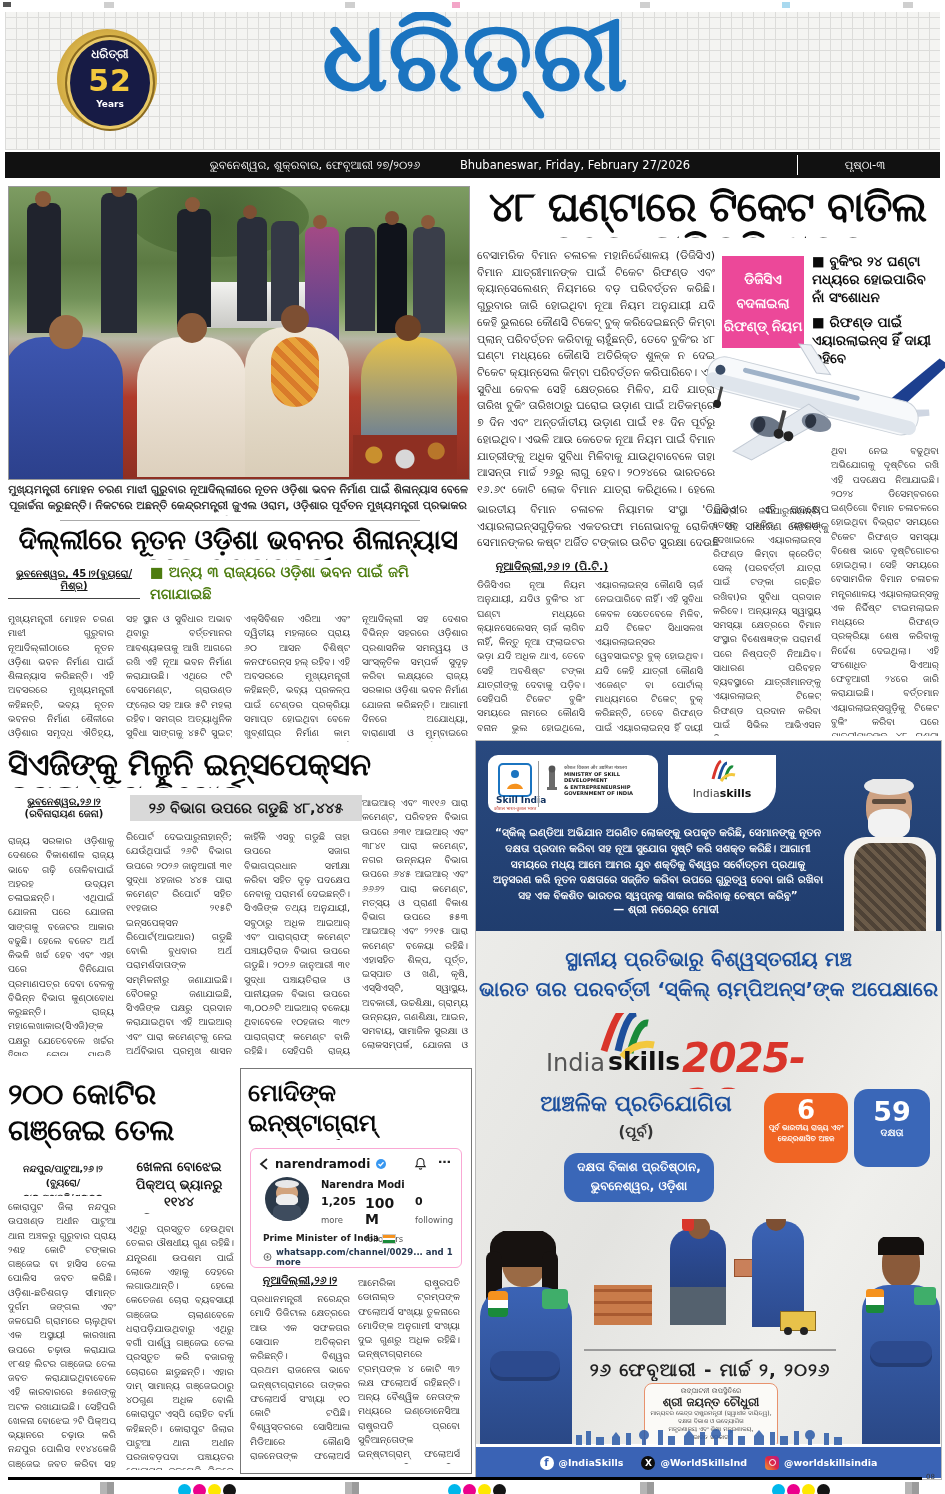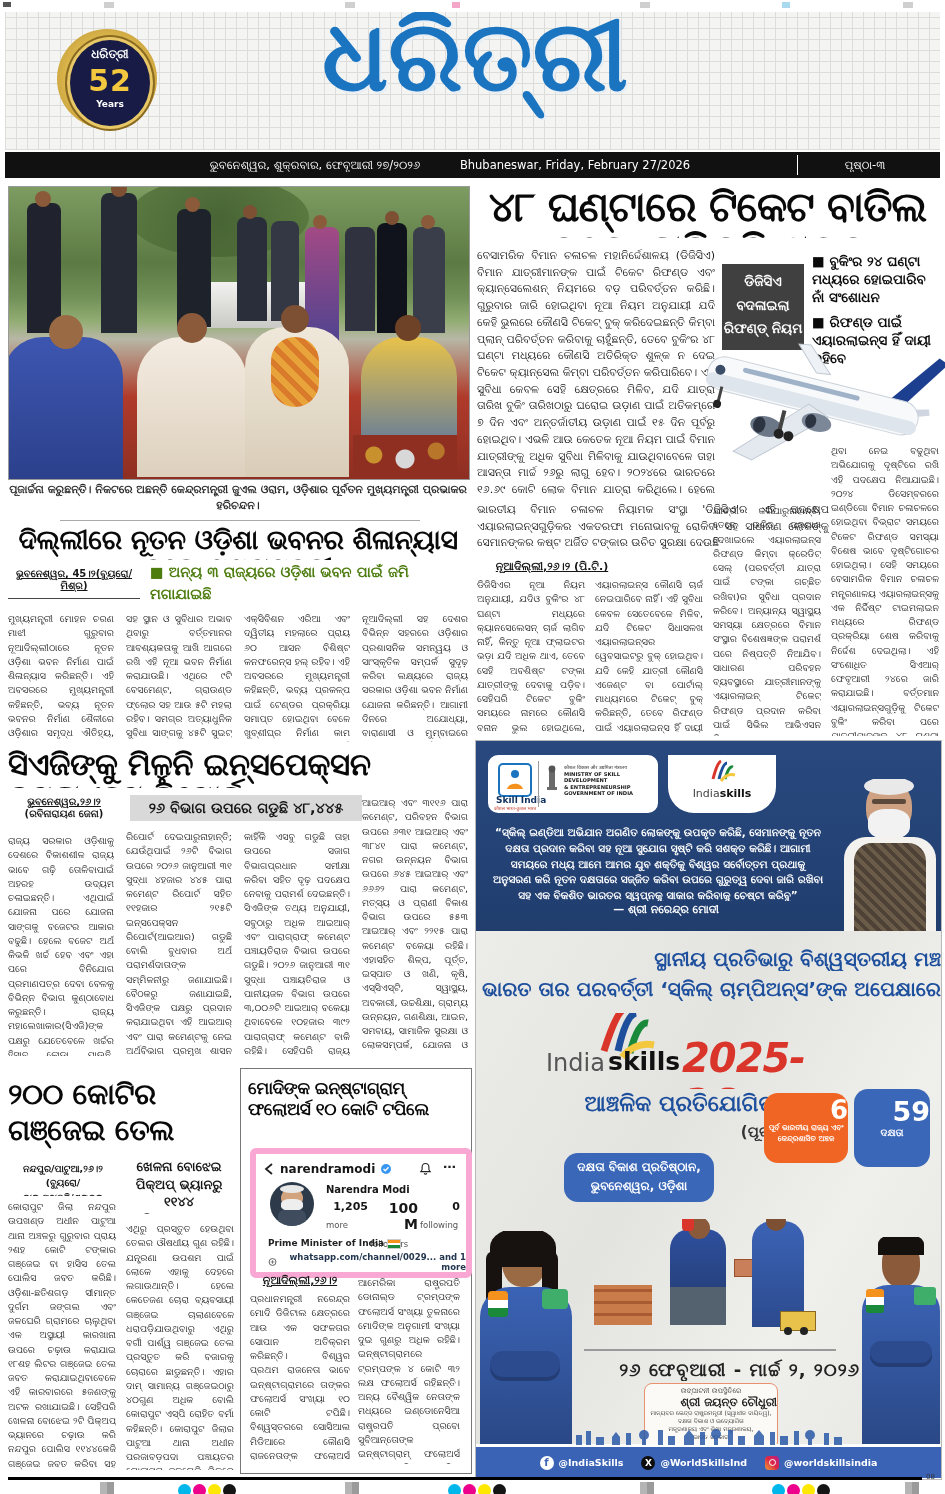--- a/index.html
+++ b/index.html
@@ -1,35 +1,35 @@
 <!DOCTYPE html>
 <html><head>
 <meta charset="utf-8">
 <style>
   html,body{margin:0;padding:0;background:#fff;}
   .page{position:relative;width:945px;height:1494px;background:#fff;overflow:hidden;
         font-family:"DejaVu Sans","Liberation Sans",sans-serif;color:#161616;}
   .abs{position:absolute;overflow:hidden;}
   .jt{text-align:justify;}
   .ct{text-align:center;}
-  .b{font-weight:bold;text-align:right;}
+  .b{font-weight:bold;}
   .body-txt{font-size:9.5px;line-height:1.5;color:#1d1d1d;}
   .hl{font-weight:800;color:#090909;line-height:1.04;letter-spacing:-.5px;}
   .dl{font-weight:bold;font-size:10.5px;text-align:center;}
   .dl u{text-decoration:underline;}
   .grid-bg{background:
      repeating-linear-gradient(0deg,#dcdcda 0 1px,transparent 1px 11px),
      repeating-linear-gradient(90deg,#dcdcda 0 1px,transparent 1px 11px),#f4f4f2;}
   .blackbar{background:#111;color:#fff;}
   .stat-box{border-radius:14px;color:#fff;text-align:center;}
   .cmyk i{display:inline-block;width:13px;height:13px;border-radius:50%;margin-right:2px;}
   .regsq{position:absolute;width:14px;height:13px;background:linear-gradient(90deg,#b5b5b5 50%,#9b9b9b 50%);}
   .sep{background:#000;}
   .photo-fig{position:absolute;border-radius:8px 8px 0 0;}
-  .ig-card{border:6px solid #f9a8d4;border-radius:6px;background:#fff;}
+  .ig-card{border:1px solid #f9a8d4;border-radius:6px;background:#fff;}
 </style>
 </head>
 <body>
 
 <div class="page">
 
   <div class="abs" style="left:0;top:0;width:945px;height:10px;">
     <span style="position:absolute;left:3px;top:2px;width:8px;height:5px;background:#555;"></span>
     <span style="position:absolute;left:104px;top:2px;width:10px;height:6px;background:#cfcfcf;"></span>
     <span style="position:absolute;left:345px;top:2px;width:10px;height:6px;background:#cfcfcf;"></span>
@@ -91,20 +91,21 @@
     <div style="position:absolute;left:168px;top:126px;width:30px;height:30px;border-radius:50%;background:#8a5a3a;"></div>
     <div style="position:absolute;left:236px;top:140px;width:104px;height:150px;border-radius:40px 40px 0 0;background:linear-gradient(#efe8da,#d9cdb8);"></div>
     <div style="position:absolute;left:272px;top:118px;width:28px;height:28px;border-radius:50%;background:#7d4f33;"></div>
     <div style="position:absolute;left:262px;top:150px;width:48px;height:70px;border-radius:24px;background:repeating-linear-gradient(45deg,#e8a33b 0 6px,#d97b2a 6px 12px);"></div>
     <div style="position:absolute;left:352px;top:150px;width:96px;height:130px;border-radius:40px 40px 0 0;background:linear-gradient(#e8c24a,#4c6fa8);"></div>
     <div style="position:absolute;left:386px;top:128px;width:26px;height:26px;border-radius:50%;background:#6e4226;"></div>
 
     <div style="position:absolute;left:344px;top:248px;width:104px;height:40px;background:radial-gradient(circle at 20% 50%,#c9902e 8px,transparent 9px),radial-gradient(circle at 50% 60%,#d8d8d8 9px,transparent 10px),radial-gradient(circle at 80% 40%,#b8762a 8px,transparent 9px),#8e2f22;"></div>
   </div>
   <div class="abs ct" style="left:8px;top:482px;width:460px;height:34px;font-size:11px;font-weight:600;color:#2c2c2c;line-height:1.45;">
+    <div>ମୁଖ୍ୟମନ୍ତ୍ରୀ ମୋହନ ଚରଣ ମାଝୀ ଗୁରୁବାର ନୂଆଦିଲ୍ଲୀରେ ନୂତନ ଓଡ଼ିଶା ଭବନ ନିର୍ମାଣ ପାଇଁ ଶିଳାନ୍ୟାସ ବେଳେ</div>
     <div>ପୂଜାର୍ଚ୍ଚନା କରୁଛନ୍ତି। ନିକଟରେ ଅଛନ୍ତି କେନ୍ଦ୍ରମନ୍ତ୍ରୀ ଜୁଏଲ ଓରାମ, ଓଡ଼ିଶାର ପୂର୍ବତନ ମୁଖ୍ୟମନ୍ତ୍ରୀ ପ୍ରଭାକର ହରିଚନ୍ଦନ।</div>
   </div>
   <div class="abs" style="left:60px;top:520px;width:360px;height:1px;background:#aaa;"></div>
 
   <div class="abs hl ct" style="left:8px;top:526px;width:460px;height:34px;font-size:27px;">ଦିଲ୍ଲୀରେ ନୂତନ ଓଡ଼ିଶା ଭବନର ଶିଳାନ୍ୟାସ କଲେ ମୁଖ୍ୟମନ୍ତ୍ରୀ</div>
   <div class="abs dl" style="left:8px;top:568px;width:132px;height:30px;border-bottom:1px solid #444;font-size:10px;">
     <u>ଭୁବନେଶ୍ୱର, 45।୨(ବ୍ୟୁରୋ/ମିଶ୍ର)</u>
   </div>
   <div class="abs" style="left:150px;top:562px;width:318px;height:44px;font-size:14.5px;font-weight:800;line-height:1.5;color:#4d7c0f;">
     <div>■ ଅନ୍ୟ ୩ ରାଜ୍ୟରେ ଓଡ଼ିଶା ଭବନ ପାଇଁ ଜମି ମଗାଯାଇଛି</div>
@@ -136,21 +137,21 @@
   </div>
   <div class="abs ct" style="left:124px;top:1158px;width:110px;height:56px;font-size:13px;font-weight:800;line-height:1.35;">
     <div>ଖେଳନା ବୋଝେଇ</div>
     <div>ପିକ୍ଅପ୍ ଭ୍ୟାନରୁ ୧୧୪୪</div>
     <div>କେଜି ଗଞ୍ଜେଇ ଜବତ</div>
   </div>
   <div class="abs body-txt jt" style="left:8px;top:1200px;width:108px;height:270px;">କୋରାପୁଟ ଜିଲା ନନ୍ଦପୁର ଉପଖଣ୍ଡ ଅଧୀନ ପାଟୁଆ ଥାନା ଅଞ୍ଚଳରୁ ଗୁରୁବାର ପ୍ରାୟ ୨ଶହ କୋଟି ଟଙ୍କାର ଗଞ୍ଜେଇ ବା ହାସିସ ତେଲ ପୋଲିସ ଜବତ କରିଛି। ଓଡ଼ିଶା-ଛତିଶଗଡ଼ ସୀମାନ୍ତ ଦୁର୍ଗମ ଜଙ୍ଗଲ ଏବଂ ଜଳଘେରି ଗ୍ରାମରେ ଚାଲୁଥିବା ଏକ ଅସ୍ଥାୟୀ କାରଖାନା ଉପରେ ଚଢ଼ାଉ କରାଯାଇ ୧୮ଶହ ଲିଟର ଗଞ୍ଜେଇ ତେଲ ଜବତ କରାଯାଇଥିବାବେଳେ ଏହି କାରବାରରେ ୫ଜଣଙ୍କୁ ଅଟକ ରଖାଯାଇଛି। ସେହିପରି ଖେଳନା ବୋଝେଇ ୨ଟି ପିକ୍ଅପ୍ ଭ୍ୟାନରେ ଚଢ଼ାଉ କରି ନନ୍ଦପୁର ପୋଲିସ ୧୧୪୪କେଜି ଗଞ୍ଜେଇ ଜବତ କରିବା ସହ ୪ଜଣଙ୍କୁ ଗିରଫ କରିଛି। ଜବତ ଗଞ୍ଜେଇର ମୂଲ୍ୟ ପ୍ରାୟ ୫କୋଟି ଟଙ୍କା ହେବ ବୋଲି ପୋଲିସ କହିଛି। ସାଧାରଣ ଭାବେ ଗଞ୍ଜେଇକୁ ନିଶା ସେବନ ଭାବେ ବ୍ୟବହାର କରାଯାଉଥିବାବେଳେ</div>
   <div class="abs body-txt jt" style="left:126px;top:1222px;width:108px;height:248px;">ଏଥିରୁ ପ୍ରସ୍ତୁତ ହେଉଥିବା ତେଲର ଔଷଧୀୟ ଗୁଣ ରହିଛି। ଯନ୍ତ୍ରଣା ଉପଶମ ପାଇଁ ଲୋକେ ଏହାକୁ ଦେହରେ ଲଗାଉଥାନ୍ତି। ହେଲେ କେତେଜଣ ଚୋରା ବ୍ୟବସାୟୀ ଗଞ୍ଜେଇ ଚାଲାଣବେଳେ ଧରାପଡ଼ିଯାଉଥିବାରୁ ଏଥିରୁ ବର୍ଗୀ ପାର୍ଶ୍ୱ ଗଞ୍ଜେଇ ତେଲ ପ୍ରସ୍ତୁତ କରି ବଜାରକୁ ଚୋରାରେ ଛାଡୁଛନ୍ତି। ଏହାର ଦାମ୍ ସାମାନ୍ୟ ଗଞ୍ଜେଇଠାରୁ ୪୦ଗୁଣ ଅଧିକ ବୋଲି କୋରାପୁଟ ଏସ୍‌ପି ରୋହିତ ବର୍ମା କହିଛନ୍ତି। କୋରାପୁଟ ଜିଲାର ପାଟୁଆ ଥାନା ଅଧୀନ ପରଜାବଡ଼ପଦା ପଞ୍ଚାୟତର ଗୋଲାପୁଟ ଜଳଘେରି ଭିତରେ ଥିବା ଚିତଲଯାଦୁ ଗ୍ରାମରେ ବେଆଇନଭାବେ ଗଞ୍ଜେଇ ତେଲ ପ୍ରସ୍ତୁତ କାରଖାନା ☛ପୃଷ୍ଠା-୫</div>
 
   <div class="abs" style="left:240px;top:1068px;width:230px;height:404px;border:1px solid #777;background:#fff;"></div>
-  <div class="abs hl" style="left:248px;top:1078px;width:214px;height:62px;font-size:17px;line-height:1.25;">
+  <div class="abs hl" style="left:248px;top:1078px;width:214px;height:62px;font-size:24px;line-height:1.25;">
     <div>ମୋଦିଙ୍କ ଇନ୍ଷ୍ଟାଗ୍ରାମ୍</div>
     <div>ଫଲୋଅର୍ସ ୧୦ କୋଟି ଟପିଲେ</div>
   </div>
 
   <div class="abs ig-card" style="left:250px;top:1148px;width:210px;height:118px;">
     <div style="position:absolute;left:8px;top:8px;display:flex;align-items:center;gap:6px;">
       <svg width="10" height="12" viewBox="0 0 10 12">
           <polyline points="8,1 2,6 8,11" fill="none" stroke="#222" stroke-width="1.8"></polyline>
         </svg>
       <span class="b" style="font-size:12px;">narendramodi</span>
@@ -192,21 +193,21 @@
   </div>
   <div class="abs dl" style="left:250px;top:1274px;width:100px;font-size:11px;"><u>ନୂଆଦିଲ୍ଲୀ,୨୬।୨</u></div>
   <div class="abs body-txt jt" style="left:250px;top:1292px;width:100px;height:172px;">ପ୍ରଧାନମନ୍ତ୍ରୀ ନରେନ୍ଦ୍ର ମୋଦି ଡିଜିଟାଲ କ୍ଷେତ୍ରରେ ଆଉ ଏକ ସଫଳତାର ସୋପାନ ଅତିକ୍ରମ କରିଛନ୍ତି। ବିଶ୍ୱର ପ୍ରଥମ ରାଜନେତା ଭାବେ ଇନ୍ଷ୍ଟାଗ୍ରାମରେ ତାଙ୍କର ଫଲୋଅର୍ସ ସଂଖ୍ୟା ୧୦ କୋଟି ଟପିଛି। ବିଶ୍ୱସ୍ତରରେ ସୋସିଆଲ ମିଡିଆରେ କୌଣସି ରାଜନେତାଙ୍କ ଫଲୋଅର୍ସ ଏତେ ସଂଖ୍ୟାରେ ପହଞ୍ଚିବା କ୍ଷେତ୍ରରେ ମୋଦି ହେଉଛନ୍ତି ପ୍ରଥମ ରାଜନେତା। ଏପରିକି</div>
   <div class="abs body-txt jt" style="left:358px;top:1276px;width:102px;height:188px;">ଆମେରିକା ରାଷ୍ଟ୍ରପତି ଡୋନାଲ୍ଡ ଟ୍ରମ୍ପଙ୍କ ଫଲୋଅର୍ସ ସଂଖ୍ୟା ତୁଳନାରେ ମୋଦିଙ୍କ ଅନୁଗାମୀ ସଂଖ୍ୟା ଦୁଇ ଗୁଣରୁ ଅଧିକ ରହିଛି। ଇନ୍ଷ୍ଟାଗ୍ରାମରେ ଟ୍ରମ୍ପଙ୍କ ୪ କୋଟି ୩୨ ଲକ୍ଷ ଫଲୋଅର୍ସ ରହିଛନ୍ତି। ଅନ୍ୟ ବୈଶ୍ୱିକ ନେତାଙ୍କ ମଧ୍ୟରେ ଇଣ୍ଡୋନେସିଆ ରାଷ୍ଟ୍ରପତି ପ୍ରବୋ ସୁବିଆନ୍ତୋଙ୍କ ଇନ୍ଷ୍ଟାଗ୍ରାମ୍ ଫଲୋଅର୍ସ ସଂଖ୍ୟା ୧୫ ନିୟୁତ, ବ୍ରାଜିଲ ରାଷ୍ଟ୍ରପତି ଲୁଇସ୍ ଇନାସିଓ ଦାସିଲଭା ଲୁଲାଙ୍କ ୧୪.୪ ନିୟୁତ, ତୁର୍କୀ ରାଷ୍ଟ୍ରପତି ରେସେପ୍ ଟୈୟିପ ☛ପୃଷ୍ଠା-୫</div>
 
   <div class="abs hl ct" style="left:475px;top:186px;width:465px;height:52px;font-size:41px;letter-spacing:-1px;">୪୮ ଘଣ୍ଟାରେ ଟିକେଟ ବାତିଲ କଲେ ଲାଗିବନି ଶୁଳ୍କ</div>
 
   <div class="abs jt" style="left:477px;top:248px;width:238px;height:252px;font-size:11px;line-height:1.52;color:#191919;">ବେସାମରିକ ବିମାନ ଚଳାଚଳ ମହାନିର୍ଦ୍ଦେଶାଳୟ (ଡିଜିସିଏ) ବିମାନ ଯାତ୍ରୀମାନଙ୍କ ପାଇଁ ଟିକେଟ ରିଫଣ୍ଡ ଏବଂ କ୍ୟାନ୍ସେଲେଶନ୍ ନିୟମରେ ବଡ଼ ପରିବର୍ତ୍ତନ କରିଛି। ଗୁରୁବାର ଜାରି ହୋଇଥିବା ନୂଆ ନିୟମ ଅନୁଯାୟୀ ଯଦି କେହି ଭୁଲରେ କୌଣସି ଟିକେଟ୍ ବୁକ୍ କରିଦେଇଛନ୍ତି କିମ୍ବା ପ୍ଲାନ୍ ପରିବର୍ତ୍ତନ କରିବାକୁ ଚାହୁଁଛନ୍ତି, ତେବେ ବୁକିଂର ୪୮ ଘଣ୍ଟା ମଧ୍ୟରେ କୌଣସି ଅତିରିକ୍ତ ଶୁଳ୍କ ନ ଦେଇ ଟିକେଟ କ୍ୟାନ୍ସେଲ କିମ୍ବା ପରିବର୍ତ୍ତନ କରିପାରିବେ। ଏହି ସୁବିଧା କେବଳ ସେହି କ୍ଷେତ୍ରରେ ମିଳିବ, ଯଦି ଯାତ୍ରା ତାରିଖ ବୁକିଂ ତାରିଖଠାରୁ ଘରୋଇ ଉଡ଼ାଣ ପାଇଁ ଅତିକମ୍‌ରେ ୭ ଦିନ ଏବଂ ଅନ୍ତର୍ଜାତୀୟ ଉଡ଼ାଣ ପାଇଁ ୧୫ ଦିନ ପୂର୍ବରୁ ହୋଇଥିବ। ଏଭଳି ଆଉ କେତେକ ନୂଆ ନିୟମ ପାଇଁ ବିମାନ ଯାତ୍ରୀଙ୍କୁ ଅଧିକ ସୁବିଧା ମିଳିବାକୁ ଯାଉଥିବାବେଳେ ତାହା ଆସନ୍ତା ମାର୍ଚ୍ଚ ୨୬ରୁ ଲାଗୁ ହେବ। ୨୦୨୪ରେ ଭାରତରେ ୧୬.୬୯ କୋଟି ଲୋକ ବିମାନ ଯାତ୍ରା କରିଥିଲେ। ହେଲେ ଡିସେମ୍ବର ୨୦୨୪ରେ ଇଣ୍ଡିଗୋର ବିମାନ ସେବା ବ୍ୟାହତ ହେବା ପରେ ରିଫଣ୍ଡ ସମସ୍ୟା ଉଗ୍ରରୂପ ନେଇଥିଲା। କେବଳ ଡିସେମ୍ବରରେ ରିଫଣ୍ଡ ସମ୍ବନ୍ଧରେ ପ୍ରାୟ ୨,୨୦୦ରୁ ଅଧିକ (ମୋଟ ଅଭିଯୋଗର ୬.୫%) ଅଭିଯୋଗ ଆସିଥିଲା।</div>
   <div class="abs jt" style="left:477px;top:502px;width:352px;height:56px;font-size:11px;line-height:1.52;color:#191919;">ଭାରତୀୟ ବିମାନ ଚଳାଚଳ ନିୟାମକ ସଂସ୍ଥା 'ଡିଜିସିଏ'ର ଏହି ପଦକ୍ଷେପ ଏୟାରଲାଇନ୍ସଗୁଡ଼ିକର ଏକତରଫା ମନୋଭାବକୁ ରୋକିବା ସହ ସାଧାରଣ ଲୋକଙ୍କୁ ସେମାନଙ୍କର କଷ୍ଟ ଅର୍ଜିତ ଟଙ୍କାର ଉଚିତ ସୁରକ୍ଷା ଦେଉଛି</div>
 
-  <div class="abs ct" style="left:722px;top:264px;width:82px;height:80px;background:#404040;color:#fff;font-weight:800;font-size:13.5px;line-height:1.75;padding-top:6px;">
+  <div class="abs ct" style="left:722px;top:256px;width:82px;height:80px;background:#ec4899;color:#fff;font-weight:800;font-size:13.5px;line-height:1.75;padding-top:12px;">
     <div>ଡିଜିସିଏ</div>
     <div>ବଦଳାଇଲା</div>
     <div>ରିଫଣ୍ଡ୍ ନିୟମ</div>
   </div>
   <div class="abs" style="left:812px;top:252px;width:130px;height:140px;font-size:13.5px;font-weight:800;line-height:1.35;color:#0a0a0a;">
     <div style="margin-bottom:6px;">■ ବୁକିଂର ୨୪ ଘଣ୍ଟା ମଧ୍ୟରେ ହୋଇପାରିବ ନାଁ ସଂଶୋଧନ</div>
     <div>■ ରିଫଣ୍ଡ ପାଇଁ ଏୟାରଲାଇନ୍ସ ହିଁ ଦାୟୀ ରହିବେ</div>
   </div>
 
   <div class="abs" style="left:688px;top:322px;width:257px;height:172px;">

